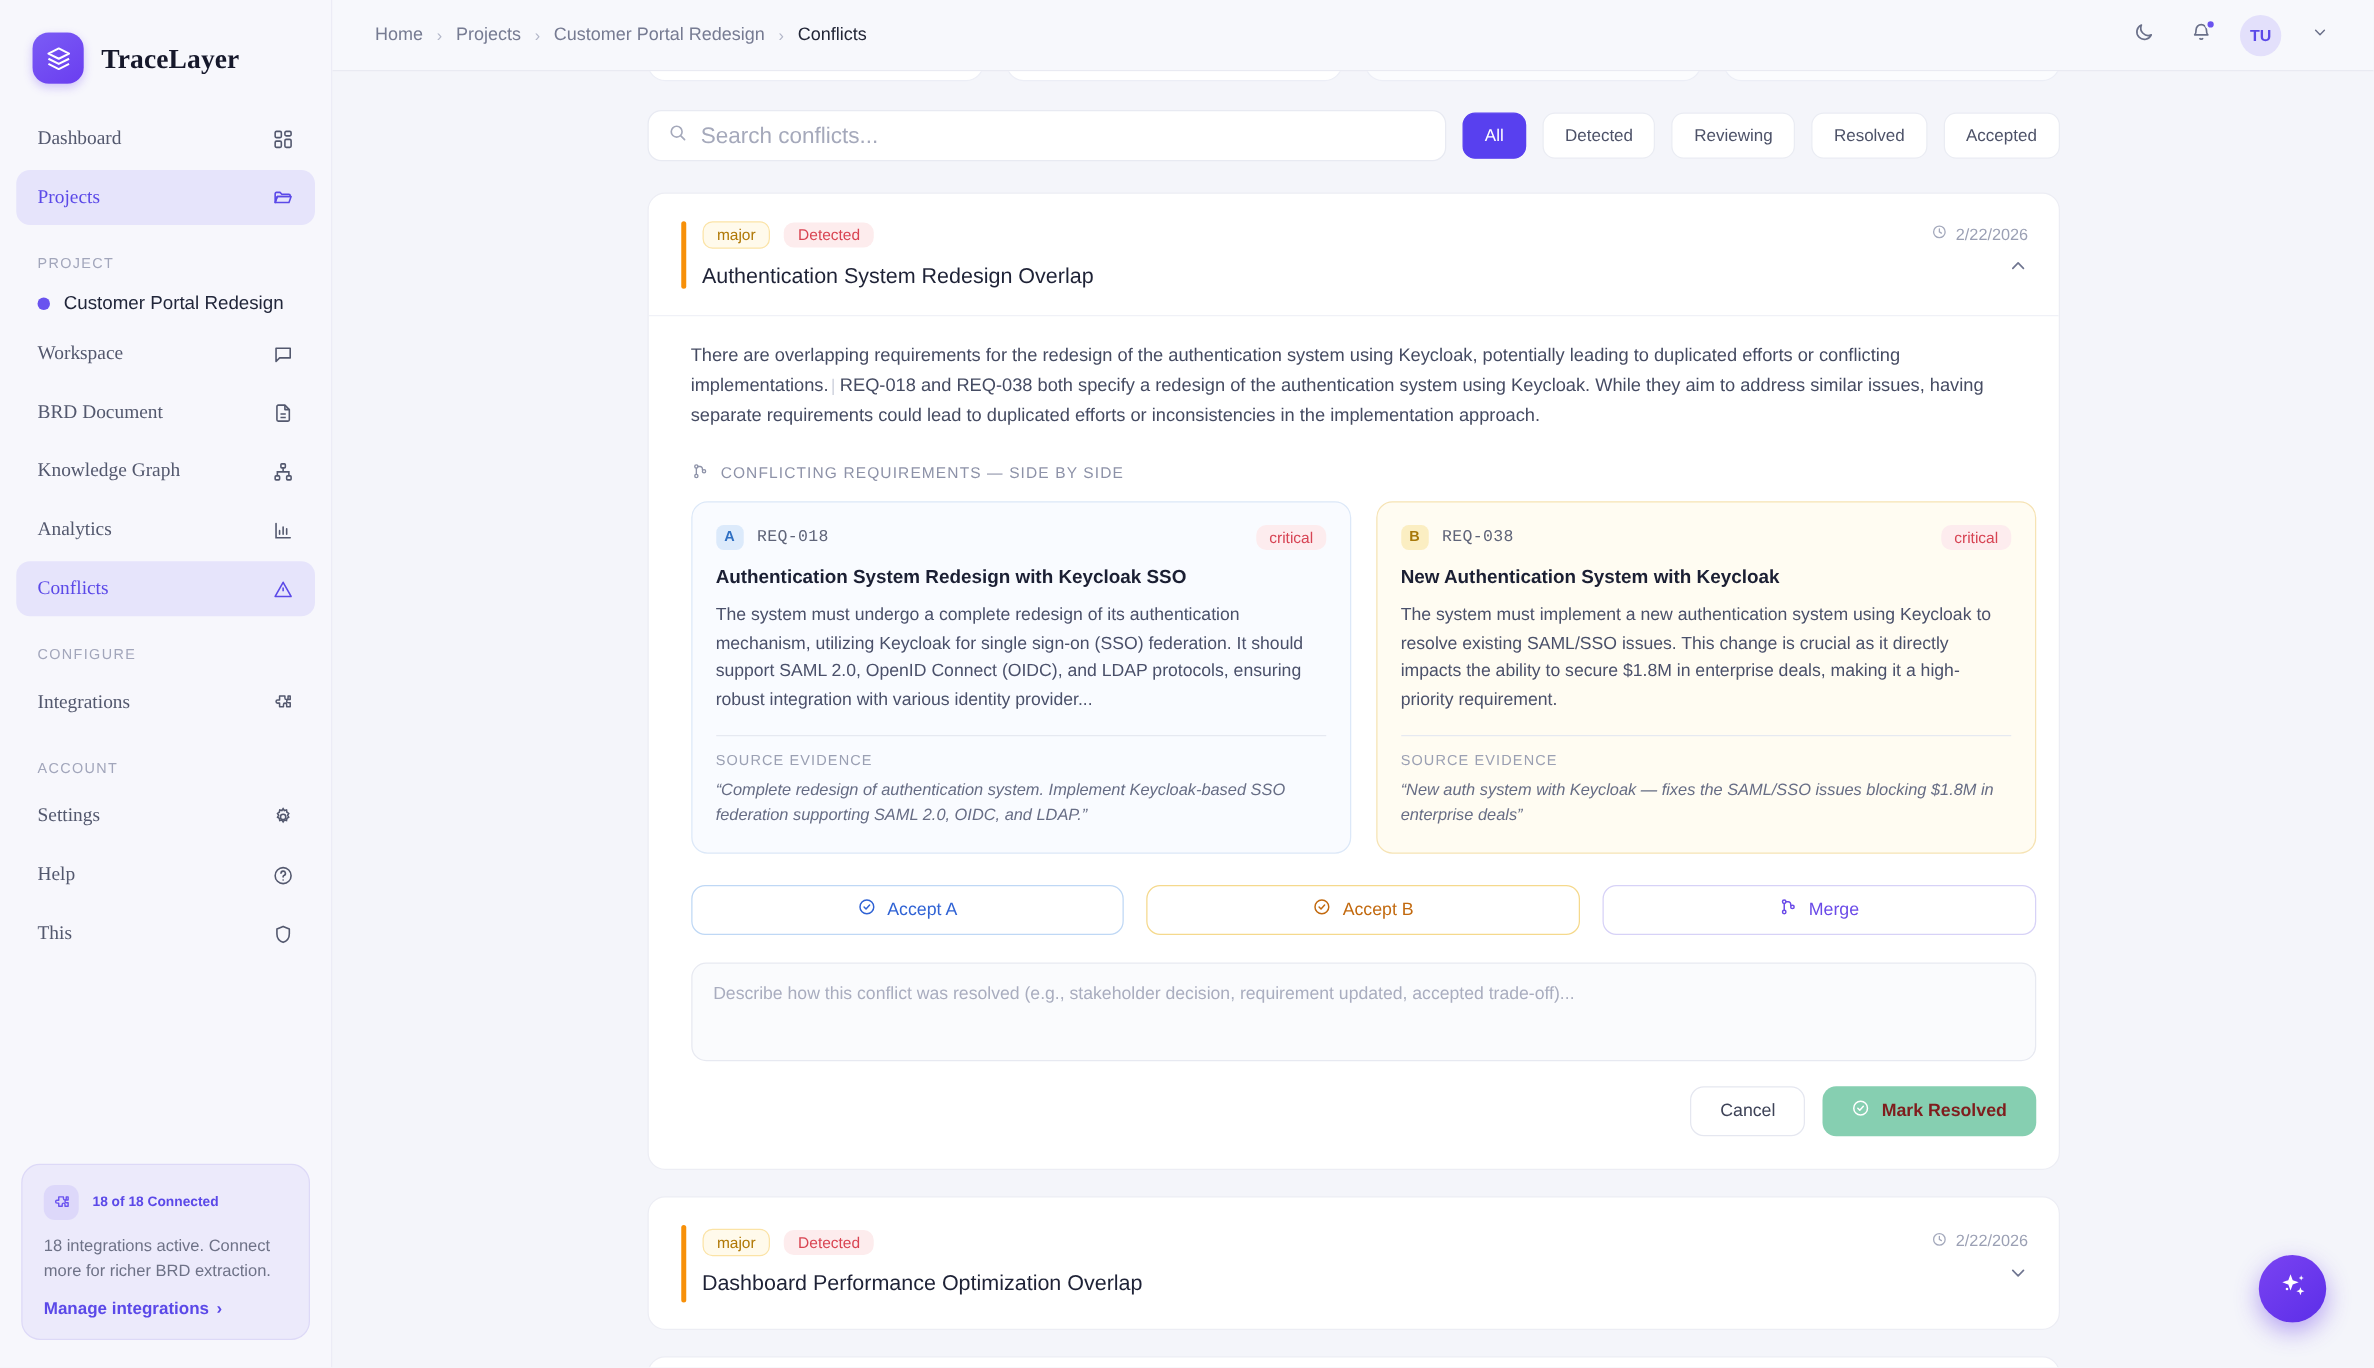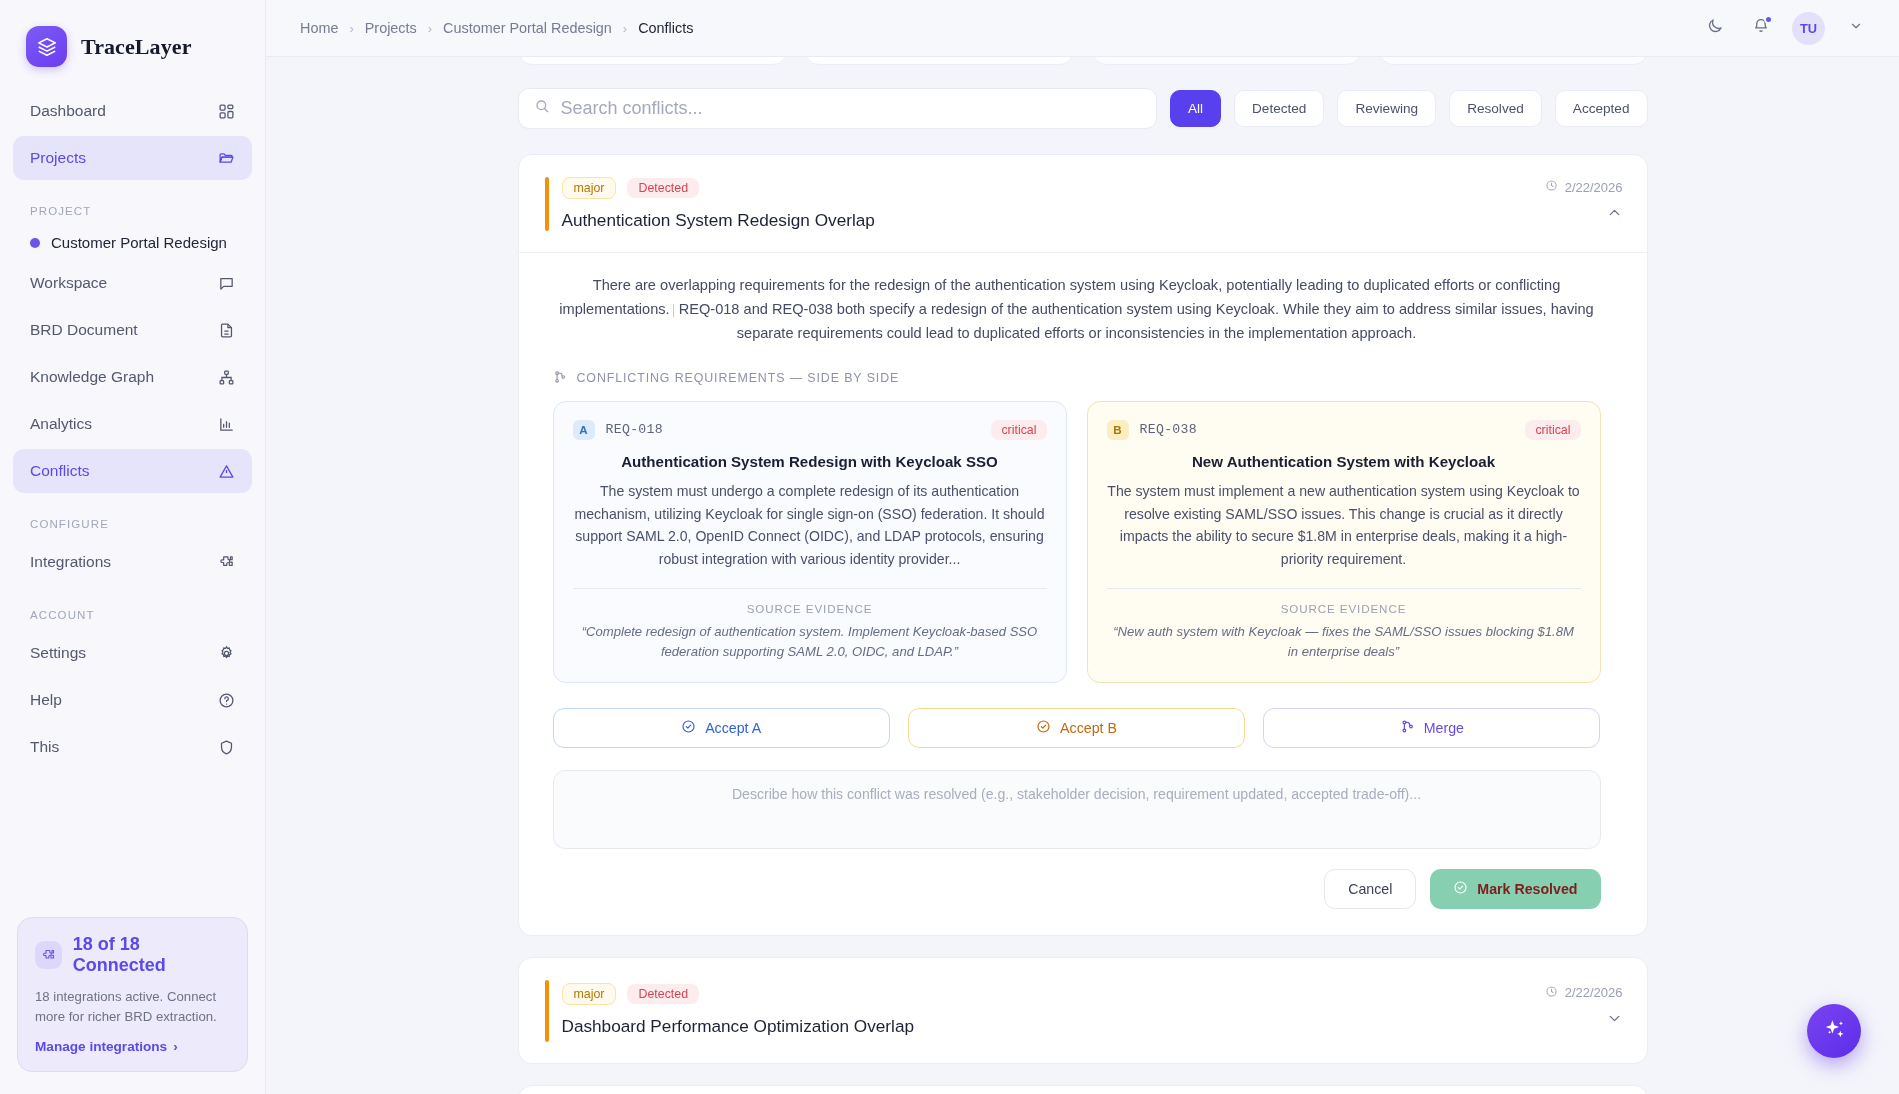--- a/index.html
+++ b/index.html
@@ -26,39 +26,39 @@
     background: linear-gradient(145deg,#7b5cf5,#6a3df0);
     display: flex; align-items: center; justify-content: center;
     box-shadow: 0 3px 8px rgba(105,60,240,.28);
   }
   .brand-name { font-family: "Liberation Serif", serif; font-size: 22px; font-weight: 700; color: #16182b; letter-spacing: .1px; }
 
   .nav { padding: 0 13px; }
   .nav-item {
     display: flex; align-items: center; justify-content: space-between;
     height: 44px; padding: 0 17px; border-radius: 11px;
-    font-size: 15.5px; color: #53586e; margin-bottom: 3px; cursor: pointer;
+    font-size: 15.5px; color: #53586e; margin-bottom: 3px; cursor: pointer; font-family: Liberation Serif, serif;
   }
   .nav-item .ic { display: flex; align-items: center; color: #53586e; }
   .nav-item.active { background: #e6e4fb; color: #5b49e8; font-weight: 500; }
   .nav-item.active .ic { color: #5b49e8; }
 
   .nav-section { font-size: 11.5px; letter-spacing: 1.1px; color: #a2a6bb; padding: 22px 17px 10px 17px; font-weight: 500; }
 
   .project-row { display: flex; align-items: center; gap: 11px; padding: 7px 17px 10px 17px; font-size: 15px; color: #21263a; font-weight: 500; }
   .project-dot { width: 10px; height: 10px; border-radius: 50%; background: #6a53ef; flex: 0 0 10px; }
 
   .integrations-card {
     position: absolute; left: 17px; right: 17px; bottom: 22px;
     background: #eceafb; border: 1px solid #ddd9f7; border-radius: 15px;
     padding: 16px 17px 17px 17px;
   }
   .ic-head { display: flex; align-items: center; gap: 11px; margin-bottom: 11px; }
   .ic-badge { width: 28px; height: 28px; border-radius: 9px; background: #ddd8fa; display: flex; align-items: center; justify-content: center; color: #6a53ef; }
-  .ic-title { font-size: 18px; font-weight: 700; color: #5b49e8; }
+  .ic-title { font-size: 11px; font-weight: 700; color: #5b49e8; }
   .ic-desc { font-size: 13.2px; line-height: 1.5; color: #6e7287; margin-bottom: 12px; }
   .ic-link { font-size: 13.6px; font-weight: 700; color: #5b49e8; display: flex; align-items: center; gap: 6px; cursor: pointer; }
 
   
   .main { flex: 1; height: 1094px; display: flex; flex-direction: column; background: #f4f5fa; position: relative; }
 
   .topbar {
     height: 57px; flex: 0 0 57px; background: #f7f8fc;
     border-bottom: 1px solid #e9eaf2;
     display: flex; align-items: center; justify-content: space-between;
@@ -114,21 +114,21 @@
   .sev {
     font-size: 12.4px; padding: 3px 11px; border-radius: 8px; font-weight: 500;
   }
   .sev.major { background: #fffaeb; border: 1px solid #fbe3a6; color: #b07806; }
   .status { font-size: 12.4px; padding: 3px 11px; border-radius: 8px; background: #fdeced; color: #d94452; font-weight: 500; }
   .c-title { font-size: 17.2px; color: #1e2236; font-weight: 400; }
   .c-right { display: flex; flex-direction: column; align-items: flex-end; gap: 9px; padding-top: 2px; }
   .c-date { display: flex; align-items: center; gap: 7px; font-size: 13px; color: #9ba0b4; }
   .chev { color: #6f7590; cursor: pointer; display: flex; }
 
-  .c-body { padding: 0 38px 26px 26px; border-top: 1px solid #f0f1f7; text-align: center; }
+  .c-body { padding: 0 10px 26px 26px; border-top: 1px solid #f0f1f7; }
   .c-desc { font-size: 14.6px; line-height: 1.64; color: #454b62; padding: 21px 8px 0 8px; }
   .c-desc .divbar { display: inline-block; width: 1px; height: 13px; background: #c6cad8; margin: 0 5px -1px 3px; vertical-align: middle; }
 
   .sec-label { display: flex; align-items: center; gap: 10px; font-size: 12.4px; letter-spacing: .9px; color: #8d92a8; padding: 24px 8px 14px 8px; font-weight: 500; }
 
   .pair { display: flex; gap: 20px; padding: 0 8px; }
   .req {
     flex: 1; border-radius: 13px; padding: 18px 19px 19px 19px;
   }
   .req.a { background: #f9fbff; border: 1px solid #dce8f8; }

